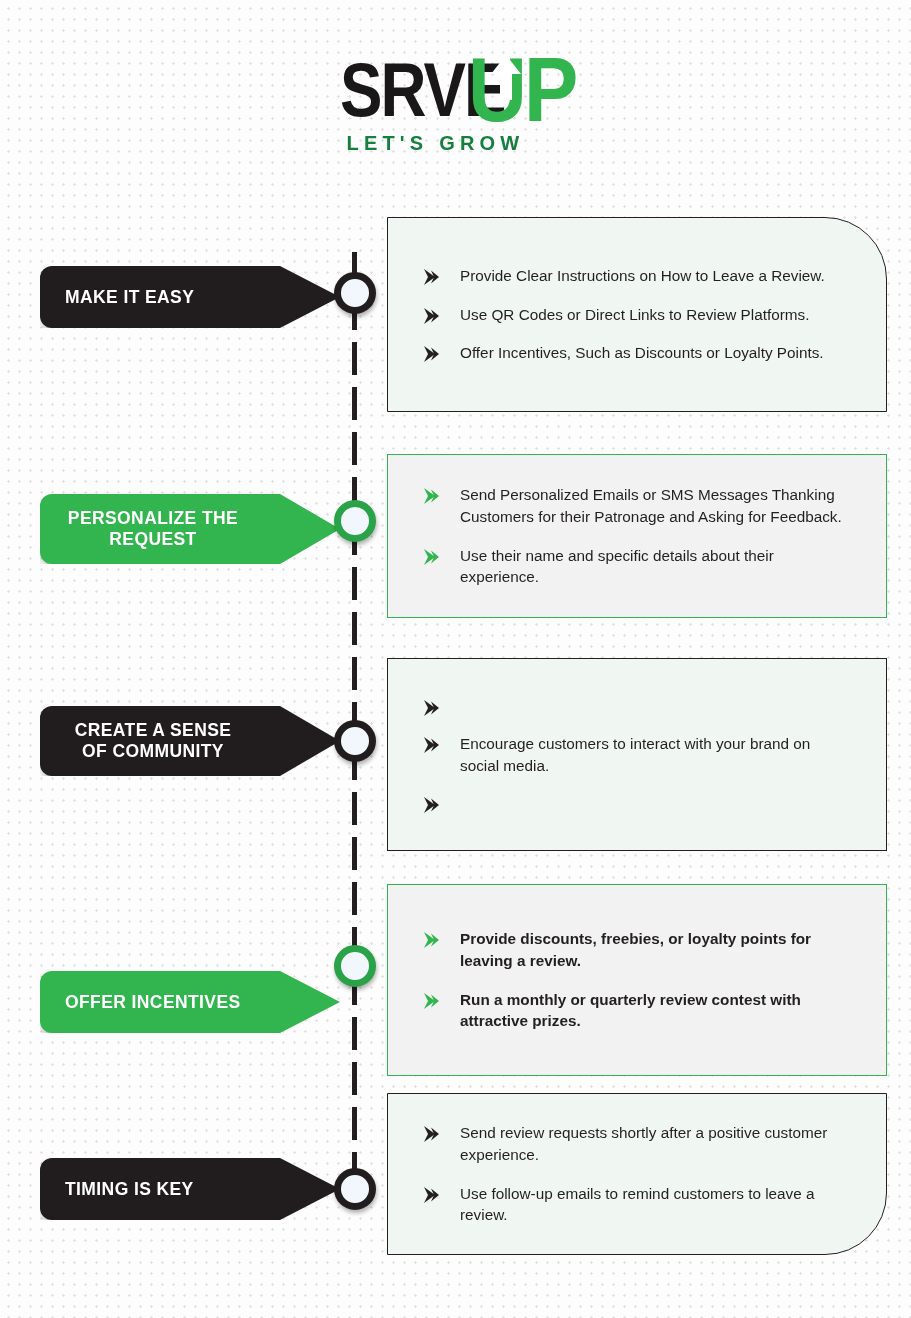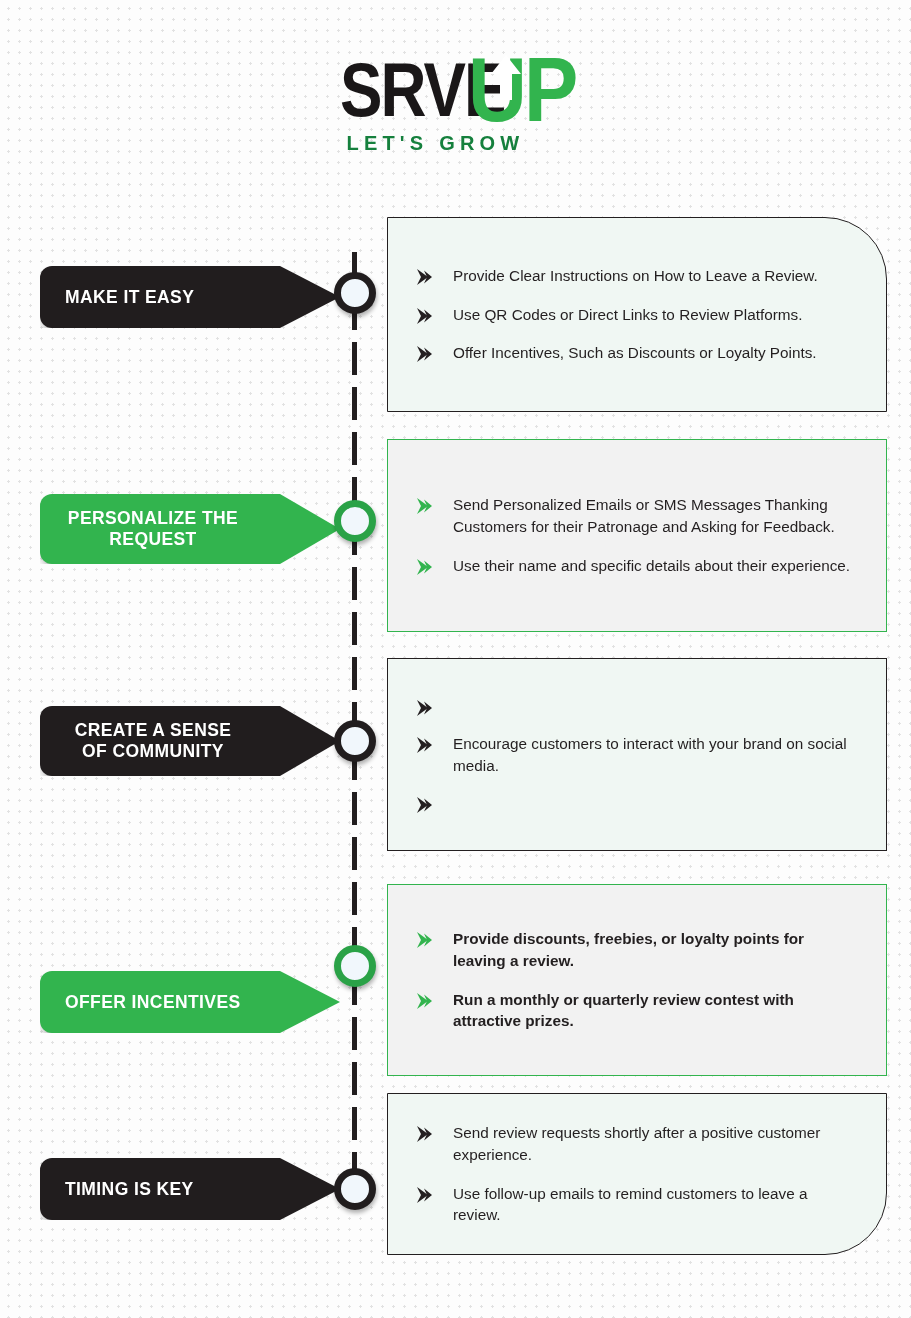--- a/index.html
+++ b/index.html
@@ -148,21 +148,21 @@
     background: #f0f7f3;
     border: 1.3px solid #231f20;
   }
   .card.gray {
     background: #f2f2f2;
     border: 1.3px solid #32b44e;
   }
   .card.tr-round { border-radius: 0 62px 0 0; }
   .card.br-round { border-radius: 0 0 62px 0; }
 
-  .bullets { list-style: none; margin: 0; padding: 0; }
+  .bullets { list-style: none; margin: 7px; padding: 0; }
   .bullets li {
     display: flex;
     align-items: flex-start;
     margin-bottom: 17px;
   }
   .bullets li:last-child { margin-bottom: 0; }
   .bullet-arrow {
     flex: 0 0 auto;
     width: 17px;
     height: 16px;
@@ -222,21 +222,21 @@
       </li>
     </ul>
   </div>
 </div>
 
 <div class="row" style="top:438px;">
   <div class="banner green two-line centered" style="left:40px; top:56px; width:300px;">
     <span class="btext">PERSONALIZE THE REQUEST</span>
   </div>
   <div class="node green" style="left:334px; top:62px;"></div>
-  <div class="card gray" style="top:1px; height:193px;align-items:center;">
+  <div class="card gray" style="top:16px; height:164px;align-items:center;">
     <ul class="bullets">
       <li>
         <svg class="bullet-arrow" viewBox="0 0 17 16">
           <path d="M1,0 L12,8 L1,16 L5,8 Z" fill="#32b44e"></path>
           <path d="M8,1.5 L16,8 L8,14.5 L11,8 Z" fill="#32b44e"></path>
         </svg>
         <span class="bullet-text">Send Personalized Emails or SMS Messages Thanking Customers for their Patronage and Asking for Feedback.</span>
       </li>
       <li>
         <svg class="bullet-arrow" viewBox="0 0 17 16">

